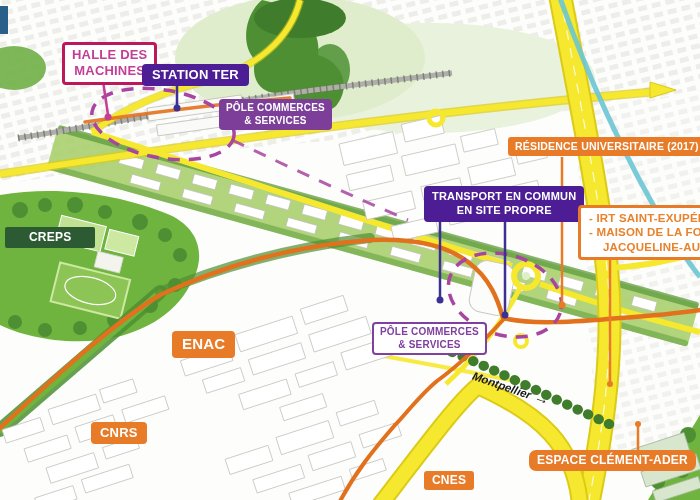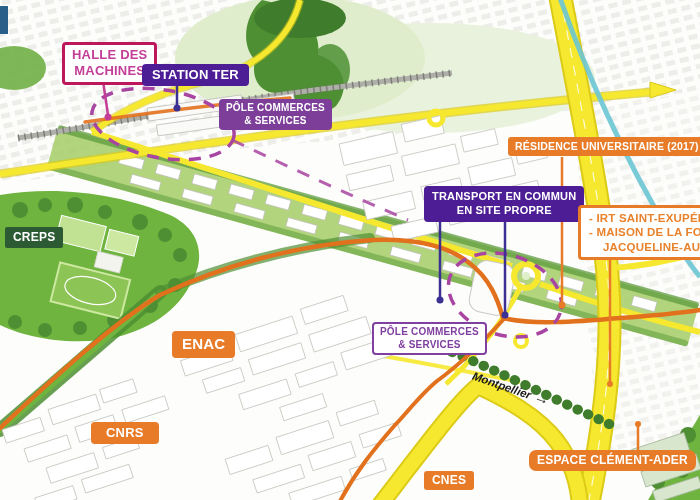--- a/index.html
+++ b/index.html
@@ -11,23 +11,23 @@
   #map-svg{position:absolute;left:0;top:0;}
   .lbl{
     position:absolute;font-weight:bold;line-height:1.25;
     border-radius:4px;text-align:center;letter-spacing:.2px;
     white-space:nowrap;z-index:5;
   }
   .lbl-magenta-outline{background:#FFFFFF;border:3px solid #be185d;color:#C23E97;font-size:13px;padding:2px 7px;}
   .lbl-indigo{background:#4c1d95;color:#FFFFFF;font-size:13px;padding:3px 10px;}
   .lbl-purple{background:#7C3E98;color:#FFFFFF;font-size:10px;padding:3px 7px;}
   .lbl-purple-outline{background:#FFFFFF;border:2.5px solid #8040A0;color:#8040A0;font-size:10px;padding:2px 6px;}
-  .lbl-orange{background:#E87B28;color:#FFFFFF;font-size:13px;padding:3px 15px;}
+  .lbl-orange{background:#E87B28;color:#FFFFFF;font-size:13px;padding:3px 9px;}
   .lbl-orange-outline{background:#FFFFFF;border:3px solid #E87B28;color:#E8822C;font-size:11.5px;padding:3px 8px;text-align:left;}
-  .lbl-green{background:#2C5B33;color:#FFFFFF;font-size:12px;padding:3px 8px;border-radius:2px;}
+  .lbl-green{background:#2C5B33;color:#FFFFFF;font-size:12px;padding:3px 24px;border-radius:2px;}
   .road-label{
     position:absolute;left:476px;top:366px;z-index:4;
     font-style:italic;font-weight:bold;font-size:11.5px;color:#1A1A1A;
     transform:rotate(19deg);transform-origin:left top;white-space:nowrap;
   }
   .road-label .arr{font-style:normal;font-size:15px;font-weight:bold;margin-left:4px;}
   .indent{padding-left:14px;}
 </style>
 </head>
 <body>

